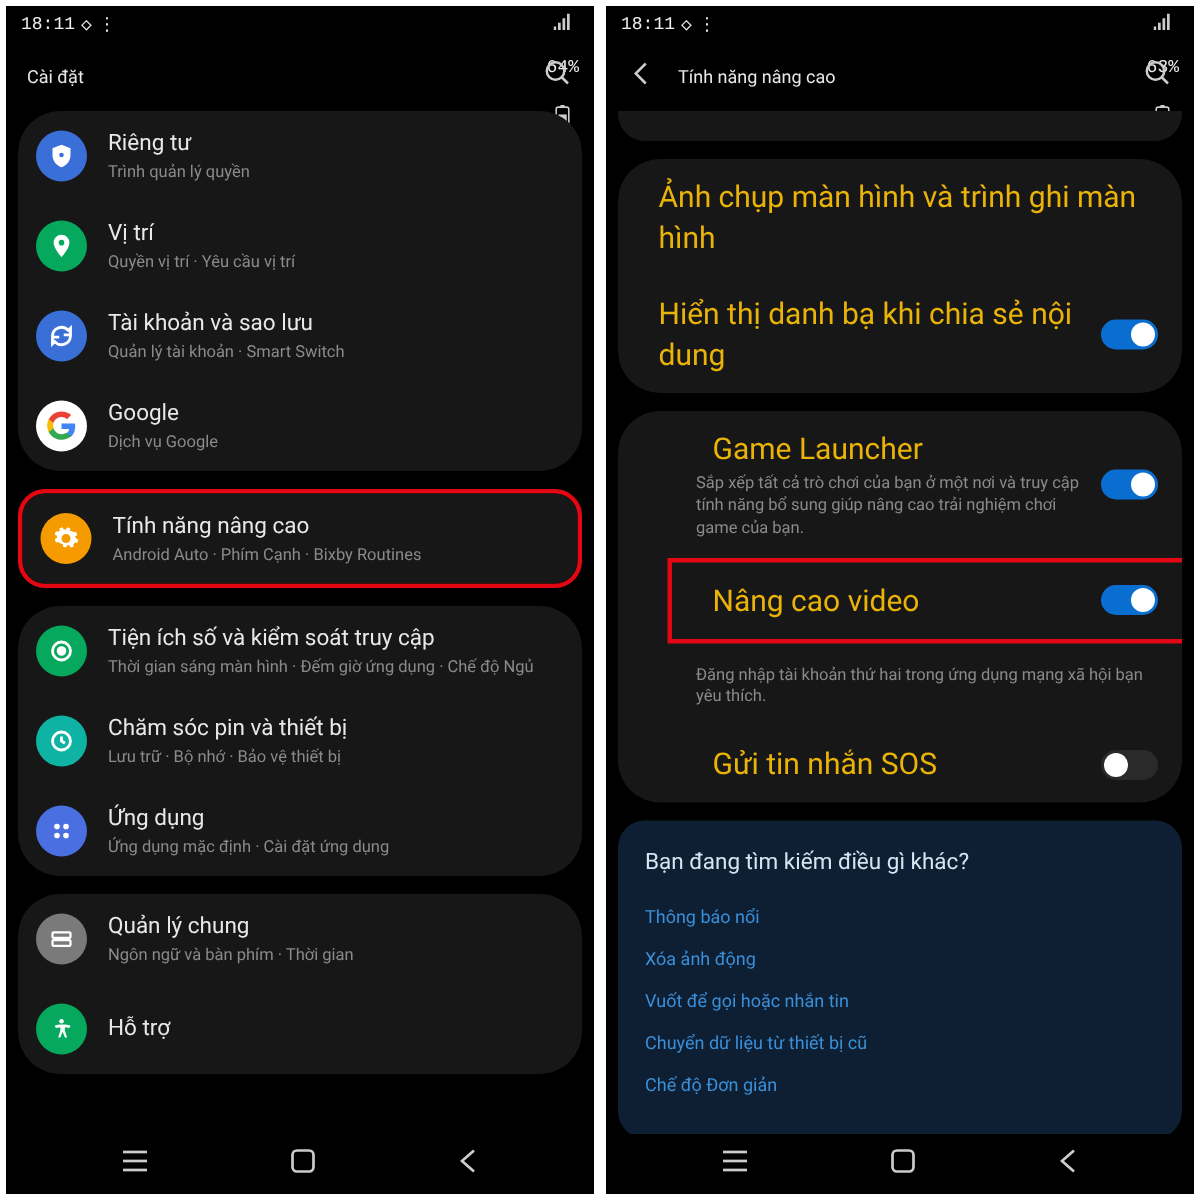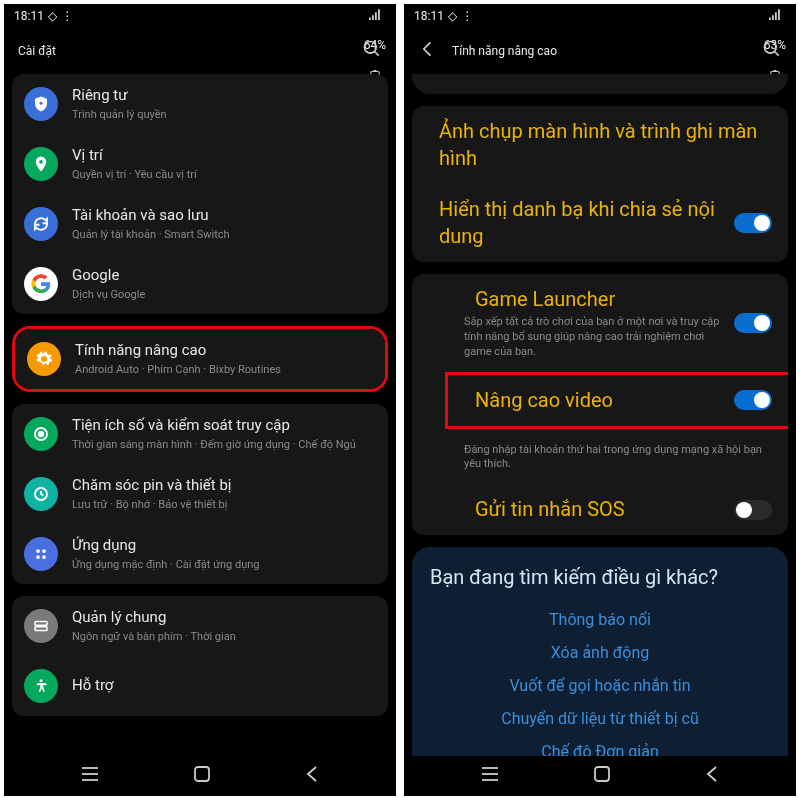--- a/index.html
+++ b/index.html
@@ -23,20 +23,21 @@
     flex-direction: column;
   }
   .status-bar {
     height: 24px;
     display: flex;
     justify-content: space-between;
     align-items: center;
     padding: 0 10px;
     font-size: 12px;
     color: #eee;
+    font-family: Liberation Mono, monospace;
   }
   .status-left { display: flex; align-items: center; gap: 4px; }
   .status-right { display: flex; align-items: center; gap: 18px; flex-direction: column; }
   .status-right svg { display: block; }
   .header {
     height: 46px;
     display: flex;
     align-items: center;
     padding: 0 14px;
     gap: 14px;
@@ -47,21 +48,21 @@
     flex: 1;
     color: #e8e8e8;
   }
   .scroll {
     flex: 1;
     overflow: hidden;
     padding: 0 8px 0 8px;
   }
   .card {
     background: #171717;
-    border-radius: 12px;
+    border-radius: 28px;
     margin-bottom: 12px;
     overflow: hidden;
   }
   .row {
     display: flex;
     align-items: center;
     padding: 12px 14px 12px 12px;
     gap: 14px;
     min-height: 60px;
   }
@@ -117,22 +118,22 @@
   .highlight2 {
     border: 3px solid #e30613;
     margin: 0 -3px;
   }
   .suggest {
     background: #0e1f33;
     border-radius: 18px;
     padding: 18px 18px 22px 18px;
     margin-top: 8px;
   }
-  .suggest .hdr { font-size: 20px; color: #d7e4f2; margin-bottom: 14px; }
-  .suggest .link { font-size: 16px; color: #3a8fd9; padding: 7px 0; text-align: center; }
+  .suggest .hdr { font-size: 15px; color: #d7e4f2; margin-bottom: 14px; }
+  .suggest .link { font-size: 12px; color: #3a8fd9; padding: 7px 0; }
   .partial-card-top {
     background: #171717;
     border-radius: 0 0 18px 18px;
     height: 20px;
     margin-bottom: 12px;
   }
 </style>
 </head>
 <body>
 

